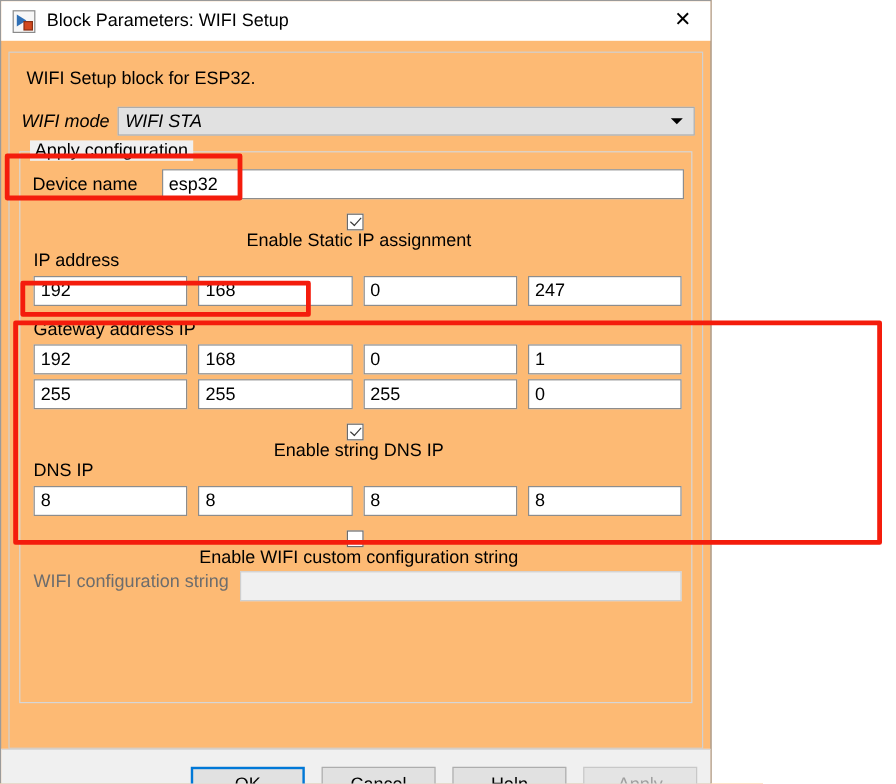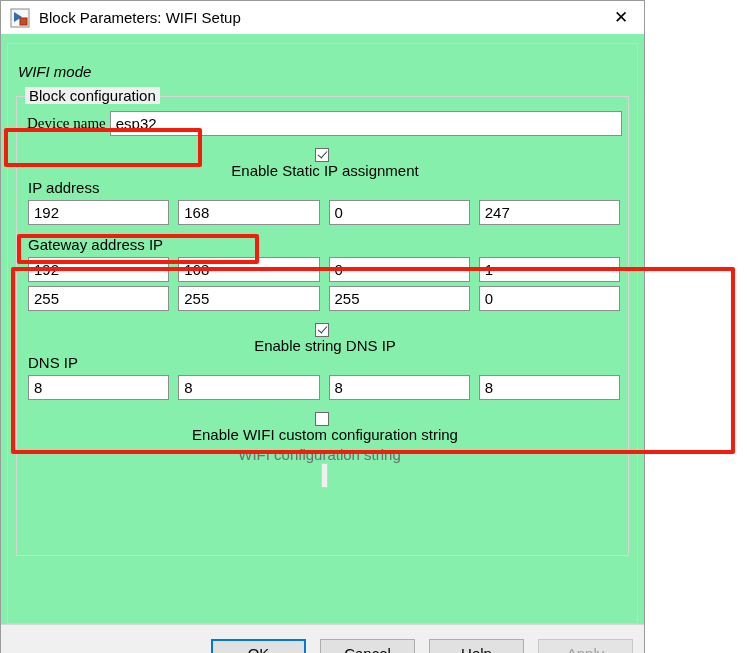--- a/index.html
+++ b/index.html
@@ -9,25 +9,25 @@
   body {
     width: 747px;
     height: 653px;
     font-family: "Liberation Sans", sans-serif;
     background: #ffffff;
     overflow: hidden;
   }
 
   .dialog {
     position: relative;
-    width: 645px;
+    width: 593px;
     height: 653px;
     box-sizing: border-box;
     border: 1px solid #9a9a9a;
-    background: #86efac;
+    background: #fdba74;
     display: flex;
     flex-direction: column;
   }
 
   
   .titlebar {
     height: 33px;
     background: #ffffff;
     display: flex;
     align-items: center;
@@ -161,23 +161,22 @@
 
   .dev-row {
     display: flex;
     align-items: center;
     margin: 14px 0 0 4px;
     height: 25px;
   }
   .dev-label {
     font-size: 15px;
     color: #000;
-    margin-right: 4px;
-    white-space: nowrap;
-    font-family: Liberation Serif, serif;
+    margin-right: 20px;
+    white-space: nowrap;
   }
   .text-input {
     border: 1px solid #8d8d8d;
     background: #ffffff;
     height: 25px;
     box-sizing: border-box;
     font-size: 15px;
     color: #000;
     display: flex;
     align-items: center;
@@ -238,23 +237,21 @@
 
   .label-disabled { color: #6d6d6d; }
   .text-input.disabled {
     background: #f0f0f0;
     border-color: #cfcfcf;
     color: #808080;
   }
 
   .cfg-row {
     display: flex;
-    align-items: center;
     margin: 14px 2px 0 5px;
-    flex-direction: column;
   }
   .cfg-label {
     font-size: 15px;
     margin-right: 9px;
     white-space: nowrap;
   }
   .cfg-input { flex: 1 1 auto; }
 
   
   .footer {
@@ -318,27 +315,32 @@
       </svg>
     </div>
     <div class="title-text">Block Parameters: WIFI Setup</div>
     <div class="close-btn">✕</div>
   </div>
 
   <div class="body">
 
     <div class="mask-group">
 
+      <div class="desc">WIFI Setup block for ESP32.</div>
 
       <div class="mode-row">
         <span class="mode-label">WIFI mode</span>
+        <div class="combobox">
+          <span class="combo-value">WIFI STA</span>
+          <span class="combo-arrow"></span>
+        </div>
       </div>
 
       <div class="wifi-group">
-        <span class="gb-label">Block configuration</span>
+        <span class="gb-label">Apply configuration</span>
 
         <div class="dev-row">
           <span class="dev-label">Device name</span>
           <div class="text-input dev-input">esp32</div>
         </div>
 
         <div class="checkrow">
           <span class="checkbox checked"></span>
           <span class="checklabel">Enable Static IP assignment</span>
         </div>

